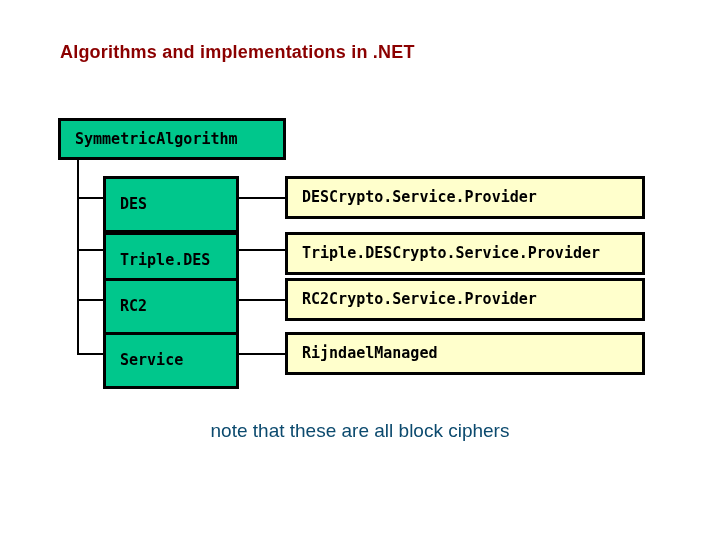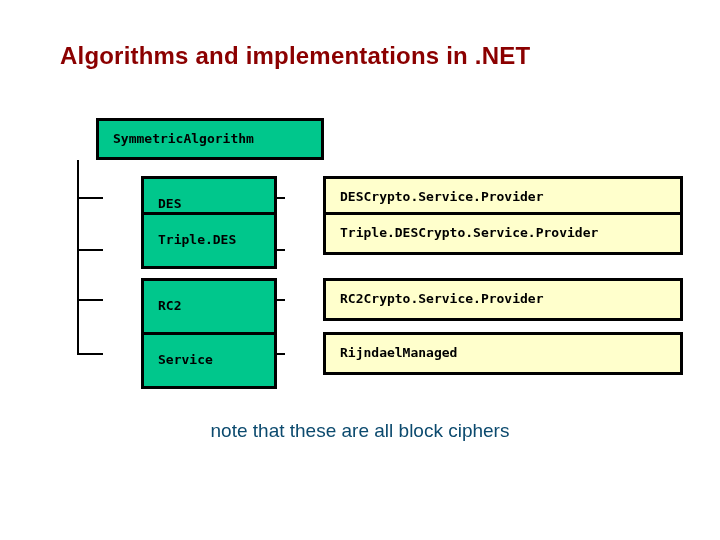--- a/index.html
+++ b/index.html
@@ -14,21 +14,21 @@
     overflow: hidden;
     font-family: "Liberation Sans", sans-serif;
   }
 
   
   .slide-title {
     position: absolute;
     left: 60px;
     top: 42px;
     font-family: "Liberation Sans", sans-serif;
-    font-size: 24px;
+    font-size: 18px;
     font-weight: bold;
     color: #8B0000;
     letter-spacing: 0.2px;
     white-space: nowrap;
     text-align: center;
   }
 
   
   .diagram {
     position: absolute;
@@ -37,27 +37,26 @@
     width: 720px;
     height: 470px;
   }
 
   .node {
     position: absolute;
     box-sizing: border-box;
     border: 3px solid #000000;
     font-family: "DejaVu Sans Mono", "Liberation Mono", monospace;
     font-weight: bold;
-    font-size: 13px;
+    font-size: 15px;
     color: #000000;
     display: flex;
     align-items: center;
     padding-left: 14px;
     line-height: 1.1;
-    margin-left: 38px;
   }
 
   .node.root {
     left: 58px;
     top: 118px;
     width: 228px;
     height: 42px;
     background: #00C78C;
   }
 
@@ -69,21 +68,21 @@
   }
 
   .node.impl {
     left: 285px;
     width: 360px;
     height: 43px;
     background: #FFFFCC;
   }
 
   .row-0 { top: 176px; }
-  .row-1 { top: 212px; }
+  .row-1 { top: 232px; }
   .row-2 { top: 278px; }
   .row-3 { top: 332px; }
 
   
   .trunk {
     position: absolute;
     left: 77px;
     top: 160px;
     width: 2px;
     background: #000000;

